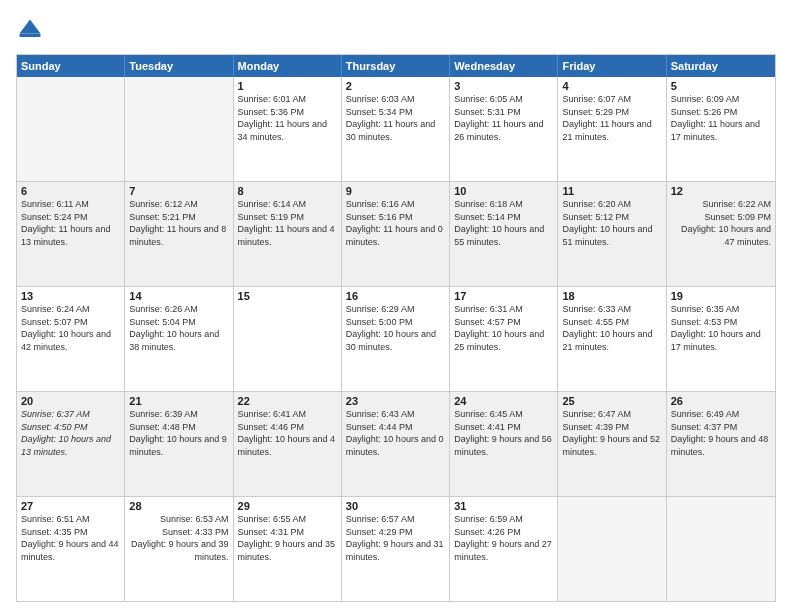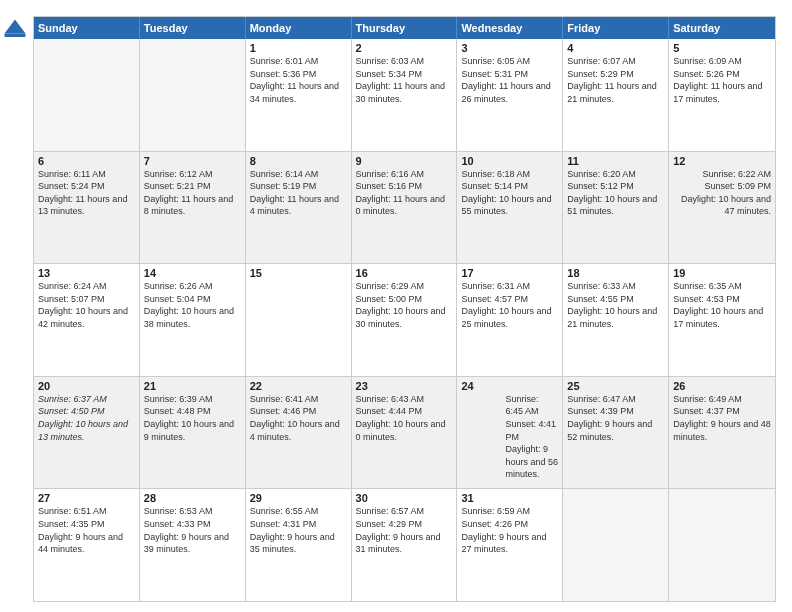--- a/index.html
+++ b/index.html
@@ -6,23 +6,23 @@
     body {
       font-family: Arial, sans-serif;
       background: #fff;
       width: 792px;
       height: 612px;
       overflow: hidden;
     }
     .page {
       width: 792px;
       height: 612px;
-      padding: 16px 16px 10px 1px;
-      display: flex;
-      flex-direction: row;
+      padding: 16px 16px 10px 16px;
+      display: flex;
+      flex-direction: column;
     }
     .header {
       display: flex;
       justify-content: space-between;
       align-items: flex-start;
       margin-bottom: 10px;
     }
     .logo {
       display: flex;
       align-items: center;
@@ -297,21 +297,21 @@
 Daylight: 10 hours and 4 minutes.</div>
           </div>
           <div class="cal-cell shaded">
             <div class="day-num">23</div>
             <div class="day-info" style="white-space: pre-line;">Sunrise: 6:43 AM
 Sunset: 4:44 PM
 Daylight: 10 hours and 0 minutes.</div>
           </div>
           <div class="cal-cell shaded">
             <div class="day-num">24</div>
-            <div class="day-info" style="white-space: pre-line; margin-left: 44px;">Sunrise: 6:45 AM
+            <div class="day-info" style="white-space: pre-line;">Sunrise: 6:45 AM
 Sunset: 4:41 PM
 Daylight: 9 hours and 56 minutes.</div>
           </div>
           <div class="cal-cell shaded">
             <div class="day-num">25</div>
             <div class="day-info" style="white-space: pre-line;">Sunrise: 6:47 AM
 Sunset: 4:39 PM
 Daylight: 9 hours and 52 minutes.</div>
           </div>
           <div class="cal-cell shaded">
@@ -323,21 +323,21 @@
         </div>
         <div class="cal-row">
           <div class="cal-cell">
             <div class="day-num">27</div>
             <div class="day-info" style="white-space: pre-line;">Sunrise: 6:51 AM
 Sunset: 4:35 PM
 Daylight: 9 hours and 44 minutes.</div>
           </div>
           <div class="cal-cell">
             <div class="day-num">28</div>
-            <div class="day-info" style="white-space: pre-line;">Sunrise: 6:53 AM
+            <div class="day-info" style="white-space: pre-line; text-align: right;">Sunrise: 6:53 AM
 Sunset: 4:33 PM
 Daylight: 9 hours and 39 minutes.</div>
           </div>
           <div class="cal-cell">
             <div class="day-num">29</div>
             <div class="day-info" style="white-space: pre-line;">Sunrise: 6:55 AM
 Sunset: 4:31 PM
 Daylight: 9 hours and 35 minutes.</div>
           </div>
           <div class="cal-cell">

